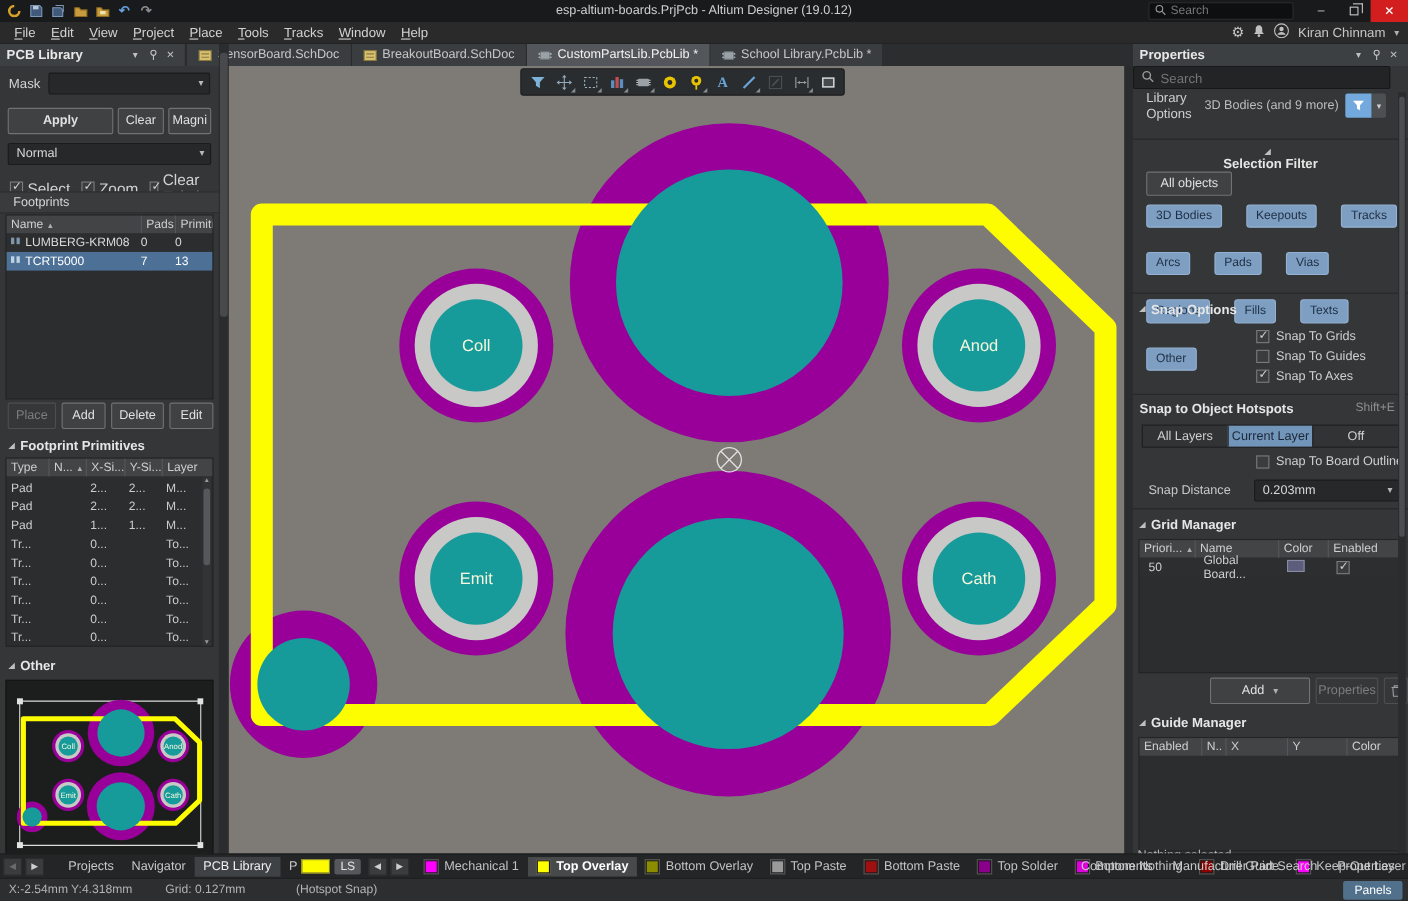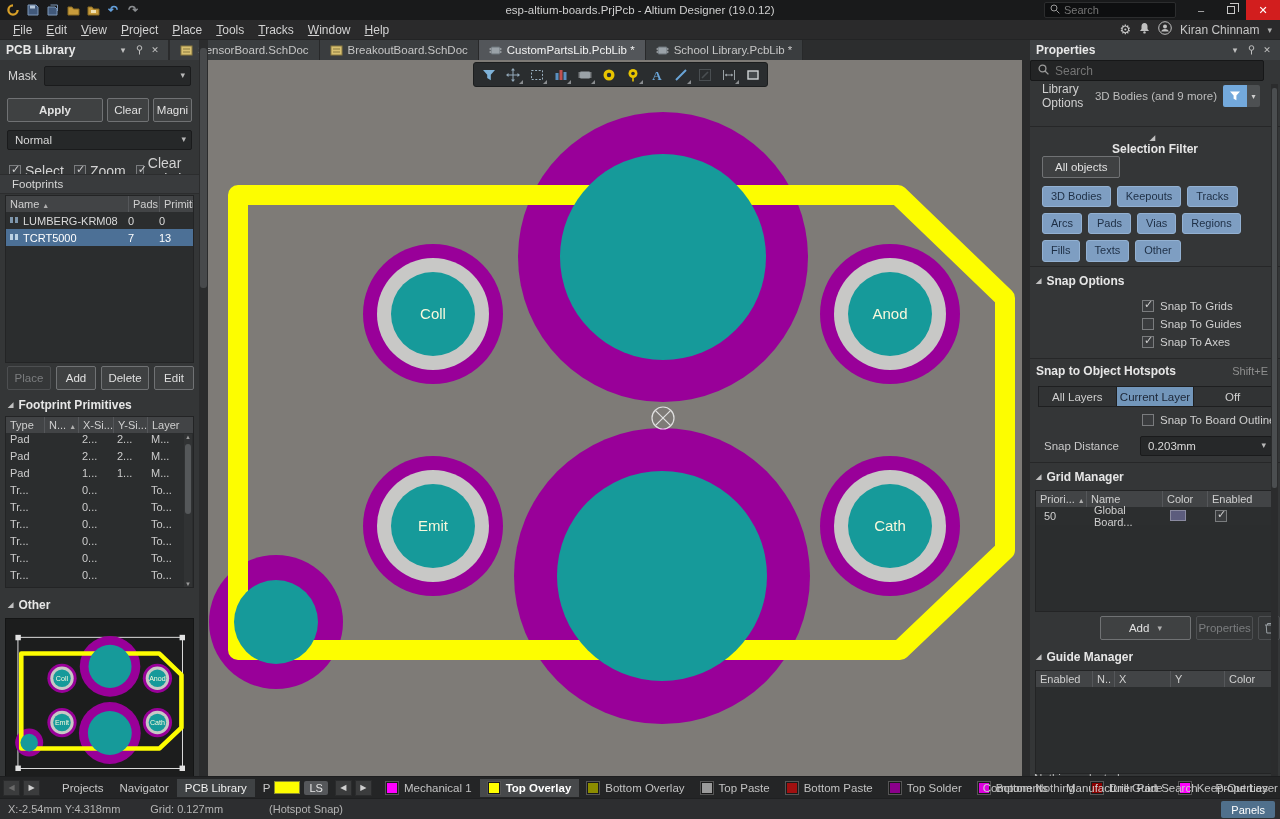--- a/index.html
+++ b/index.html
@@ -68,21 +68,21 @@
   .lp-checks label{display:flex;gap:4px;align-items:center;}
   .lp-fph{top:114px;background:#393b3d;border-top:1px solid #2c2d2e;border-bottom:1px solid #2c2d2e;padding:3px 12px;color:#d6d6d6;font-size:11.5px;}
   .lp-fptable{top:135px;left:5px;width:189px;height:168px;}
   .fp-row{display:flex;align-items:center;height:17px;font-size:11px;color:#dadada;}
   .fp-row.selected{background:#4c7096;color:#fff;}
   .fp-row > .c-name{flex:0 0 122px;display:flex;align-items:center;gap:4px;padding-left:3px;overflow:hidden;white-space:nowrap;}
   .fp-row > .c-pads{flex:0 0 31px;} .fp-row > .c-prim{flex:1;}
   .lp-actions{top:306px;display:flex;padding:0 7px;gap:5px;}
   .lp-primh{top:338px;padding:0 8px;}
   .lp-primtable{top:356px;left:5px;width:189px;height:172px;}
-  .prim-row{display:flex;height:17px;align-items:flex-start;font-size:11px;color:#cccccc;}
+  .prim-row{display:flex;height:17px;align-items:flex-end;font-size:11px;color:#cccccc;}
   .prim-row > div{overflow:hidden;white-space:nowrap;padding-left:4px;}
   .pc1{flex:0 0 38px;} .pc2{flex:0 0 34px;} .pc3{flex:0 0 35px;} .pc4{flex:0 0 34px;} .pc5{flex:1;}
   .prim-scroll{position:absolute;right:1px;top:17px;width:8px;height:153px;background:#313334;}
   .prim-scroll .thumb{position:absolute;left:1px;top:2px;width:6px;height:70px;background:#55585a;border-radius:3px;}
   .prim-scroll .sarr{position:absolute;left:0;width:8px;font-size:6px;color:#9a9a9a;text-align:center;}
   .lp-otherh{top:538px;padding:0 8px;}
   .lp-preview{top:558px;left:5px;width:189px;height:164px;background:#1c1d1d;border:1px solid #141515;display:flex;align-items:center;justify-content:center;}
   
   #canvas{position:absolute;left:208px;top:60px;width:814px;height:716px;background:var(--cv-background,#7e7b77);}
   #canvas svg{display:block;}
@@ -106,21 +106,21 @@
   .rp-options{top:22px;display:flex;align-items:center;padding:0 20px 0 12px;}
   .rp-options .lo{color:#cfcfcf;font-size:12px;flex:1;}
   .rp-options .fsum{color:#bdbdbd;font-size:11.5px;margin-right:6px;}
   .split-filter{display:flex;height:22px;}
   .split-filter .fmain{width:24px;background:#73a9dc;border-radius:2px 0 0 2px;display:flex;align-items:center;justify-content:center;}
   .split-filter .fcaret{width:13px;background:#4d5052;border-radius:0 2px 2px 0;display:flex;align-items:center;justify-content:center;font-size:8px;color:#cfcfcf;}
   .rp-search{top:36px;left:8px;width:234px;height:21px;background:#232425;border:1px solid #161718;border-radius:2px;display:flex;align-items:center;gap:6px;padding:0 7px;}
   .rp-search input{flex:1;background:transparent;border:none;outline:none;color:#c4c4c4;font-size:12px;font-family:"Liberation Sans",sans-serif;}
   .rp-selfilter-h{top:74px;padding:0 6px;flex-direction:column;}
   .rp-allobj{top:96px;left:12px;}
-  .rp-chips{top:126px;left:12px;width:232px;display:flex;flex-wrap:wrap;gap:6px;align-items:center;}
+  .rp-chips{top:126px;left:12px;width:232px;display:flex;flex-wrap:wrap;gap:22px;align-items:center;}
   .chip{background:#7e9ec2;border:1px solid #93b1d2;border-radius:3px;color:#1e2f45;font-size:11px;padding:3px 8px;line-height:1.2;}
   .rp-snap-h{top:214px;padding:0 6px;}
   .snap-check{left:112px;display:flex;gap:6px;align-items:center;font-size:11.5px;color:#cfcfcf;width:160px;}
   .rp-hot-h{top:304px;padding:0 6px;display:flex;}
   .rp-hot-h .sc{margin-left:auto;color:#8f8f8f;font-weight:normal;font-size:11px;padding-right:6px;}
   .rp-seg{top:326px;left:8px;width:234px;height:21px;display:flex;background:#313334;border:1px solid #1e1f20;}
   .seg{flex:1;display:flex;align-items:center;justify-content:center;color:#cfcfcf;font-size:11.5px;border-left:1px solid #1e1f20;}
   .seg:first-child{border-left:none;}
   .seg.active{background:#7296ba;color:#1c2636;}
   .rp-bo{top:354px;} 

